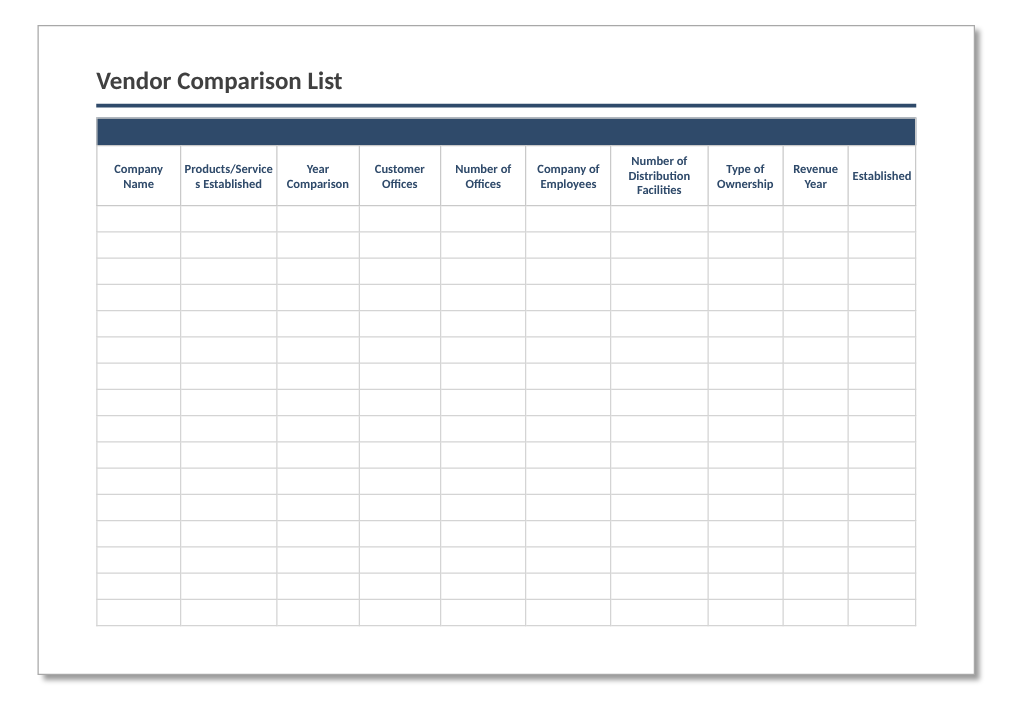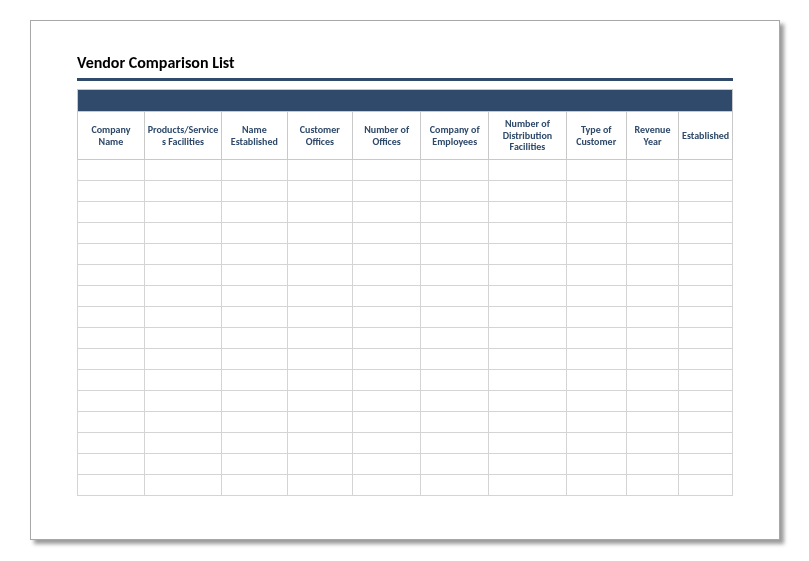--- a/index.html
+++ b/index.html
@@ -19,23 +19,23 @@
     left: 30px;
     top: 20px;
     width: 750px;
     height: 520px;
     background: #ffffff;
     border: 1px solid #a8a8a8;
     box-shadow: 4px 4px 4px rgba(0,0,0,0.4);
     padding: 32px 46px 20px 46px;
   }
   .title {
-    font-size: 16px;
+    font-size: 20px;
     font-weight: bold;
-    color: #000000;
+    color: #404040;
     padding-bottom: 6px;
     border-bottom: 3px solid #2f4a6a;
   }
   .title-gap {
     height: 8px;
   }
   .header-bar {
     height: 22px;
     background: #2f4a6a;
     border: 1px solid #c9c9c9;
@@ -91,27 +91,27 @@
       <col class="col-4">
         <col class="col-5">
         <col class="col-6">
         <col class="col-7">
       <col class="col-8">
         <col class="col-9">
     </colgroup>
     <thead>
       <tr>
         <th>Company Name</th>
-        <th>Products/Services Facilities</th>
-        <th>Name Established</th>
+        <th>Products/Services Established</th>
+        <th>Year Comparison</th>
         <th>Customer Offices</th>
         <th>Number of Offices</th>
         <th>Company of Employees</th>
         <th>Number of Distribution Facilities</th>
-        <th>Type of Customer</th>
+        <th>Type of Ownership</th>
         <th>Revenue Year</th>
         <th>Established</th>
       </tr>
     </thead>
     <tbody>
         <tr>
           <td></td>
           <td></td>
           <td></td>
           <td></td>

